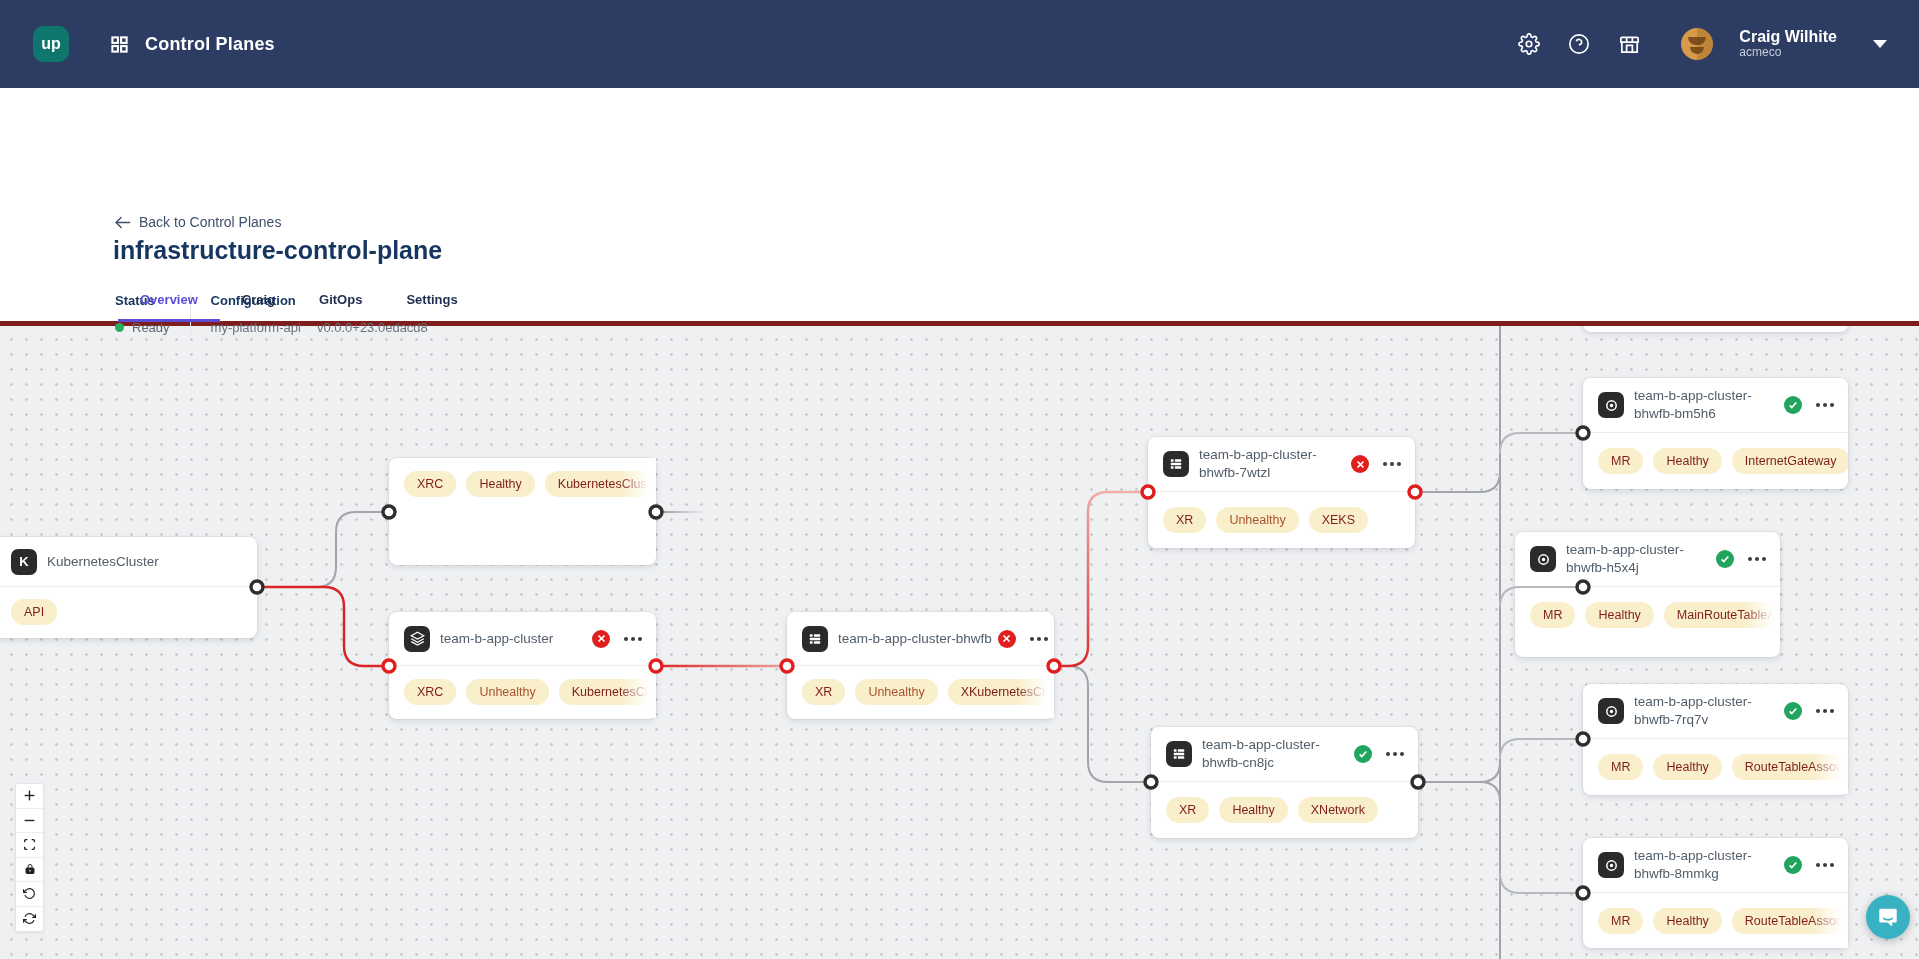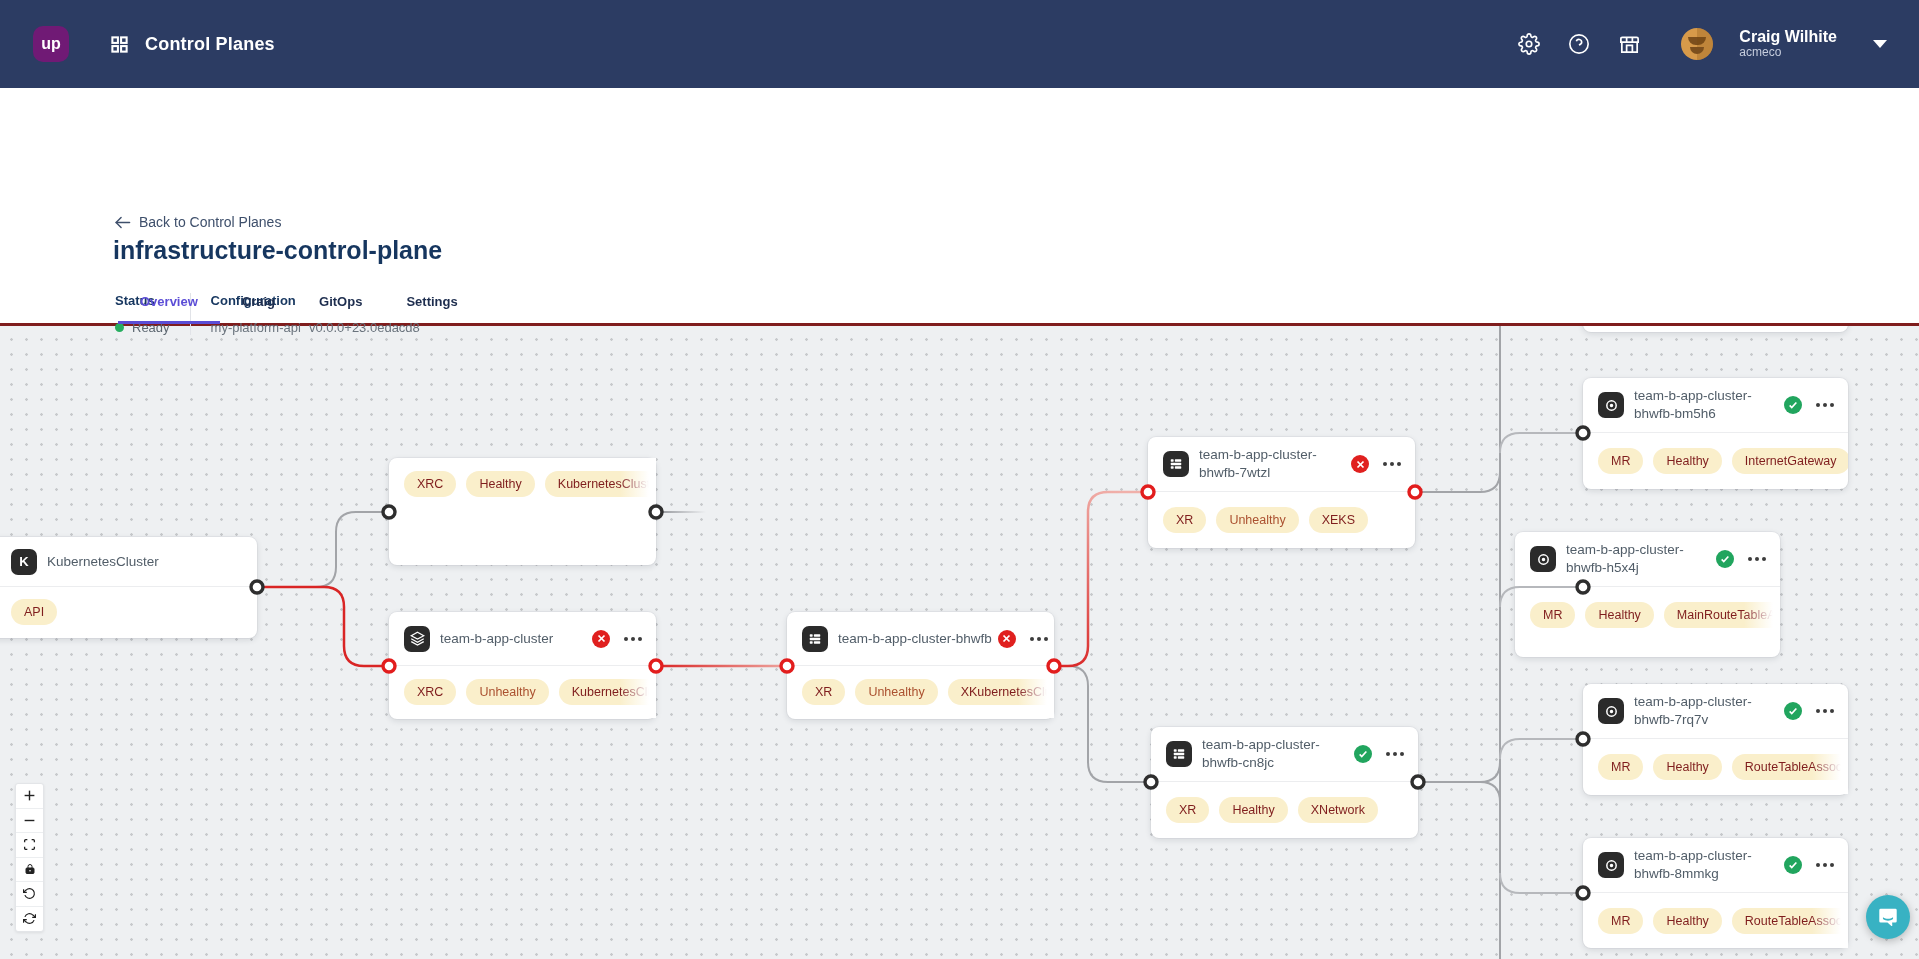--- a/index.html
+++ b/index.html
@@ -3,21 +3,21 @@
 <meta charset="utf-8">
 <style>
   * { margin:0; padding:0; box-sizing:border-box; }
   html,body { width:1919px; height:959px; overflow:hidden;
     font-family:"Liberation Sans", sans-serif; background:#fff; }
 
   
   .navbar { position:absolute; left:0; top:0; width:1919px; height:88px;
     background:#2c3c63; display:flex; align-items:center; z-index:50; }
   .logo { position:absolute; left:33px; top:26px; width:36px; height:36px;
-    background:#701a75; border-radius:10px; color:#fff; font-weight:bold;
+    background:#0f766e; border-radius:10px; color:#fff; font-weight:bold;
     font-size:16px; display:flex; align-items:center; justify-content:center; }
   .nav-left { display:flex; align-items:center; gap:14px; margin-left:107px; }
   .grid-icon svg { display:block; }
   .nav-title { color:#fff; font-size:18px; font-weight:bold; letter-spacing:.2px; }
   .nav-right { position:absolute; right:32px; top:0; height:88px;
     display:flex; align-items:center; gap:26px; }
   .nav-icon { width:24px; height:24px; display:flex; align-items:center;
     justify-content:center; cursor:pointer; }
   .avatar { width:32px; height:32px; border-radius:50%; background:#d79a4a;
     position:relative; overflow:hidden; margin-left:14px; }
@@ -29,32 +29,32 @@
     background:rgba(120,70,10,.25); }
   .user-block { display:flex; flex-direction:column; line-height:1.15; }
   .user-name { color:#fff; font-weight:bold; font-size:16px; }
   .user-org { color:#c6cddd; font-size:12px; }
   .chevron-down { width:0; height:0; border-left:7px solid transparent;
     border-right:7px solid transparent; border-top:8px solid #fff;
     margin-left:10px; cursor:pointer; }
 
   
   .page-header { position:absolute; left:0; top:88px; width:1919px; height:238px;
-    background:#fff; border-bottom:3px solid #7f1d1d; z-index:40; }
+    background:#fff; border-bottom:5px solid #7f1d1d; z-index:40; }
   .back-link { position:absolute; left:114px; top:126px; display:flex;
     align-items:center; gap:8px; color:#3e4f6b; font-size:14px; cursor:pointer; }
   .page-title { position:absolute; left:113px; top:148px; font-size:25px;
     font-weight:bold; color:#16365f; }
   .meta-row { position:absolute; left:115px; top:205px; display:flex; }
   .meta-col { display:flex; flex-direction:column; gap:12px; }
   .meta-label { font-size:13px; font-weight:bold; color:#16365f; }
   .meta-divider { width:1px; background:#e1e3e8; margin:0 20px; }
   .status-value { display:flex; align-items:center; gap:8px; font-size:13px; color:#5c6670; }
   .status-dot { width:9px; height:9px; border-radius:50%; background:#27ae60; }
-  .config-values { display:flex; gap:8px; font-size:13px; color:#6a737d; }
+  .config-values { display:flex; gap:16px; font-size:13px; color:#6a737d; }
   .tabs { position:absolute; left:118px; bottom:0; display:flex; }
   .tab { padding:0 22px; height:44px; display:flex; align-items:center;
     font-size:13px; font-weight:bold; color:#1d2d4e; cursor:pointer; position:relative; }
   .tab.active { color:#5b4dd6; }
   .tab.active:after { content:""; position:absolute; left:0; right:0; bottom:-1px;
     height:3px; background:#5b4dd6; }
 
   
   .canvas { position:absolute; left:0; top:326px; width:1919px; height:633px;
     background:#eef0f2; overflow:hidden;

